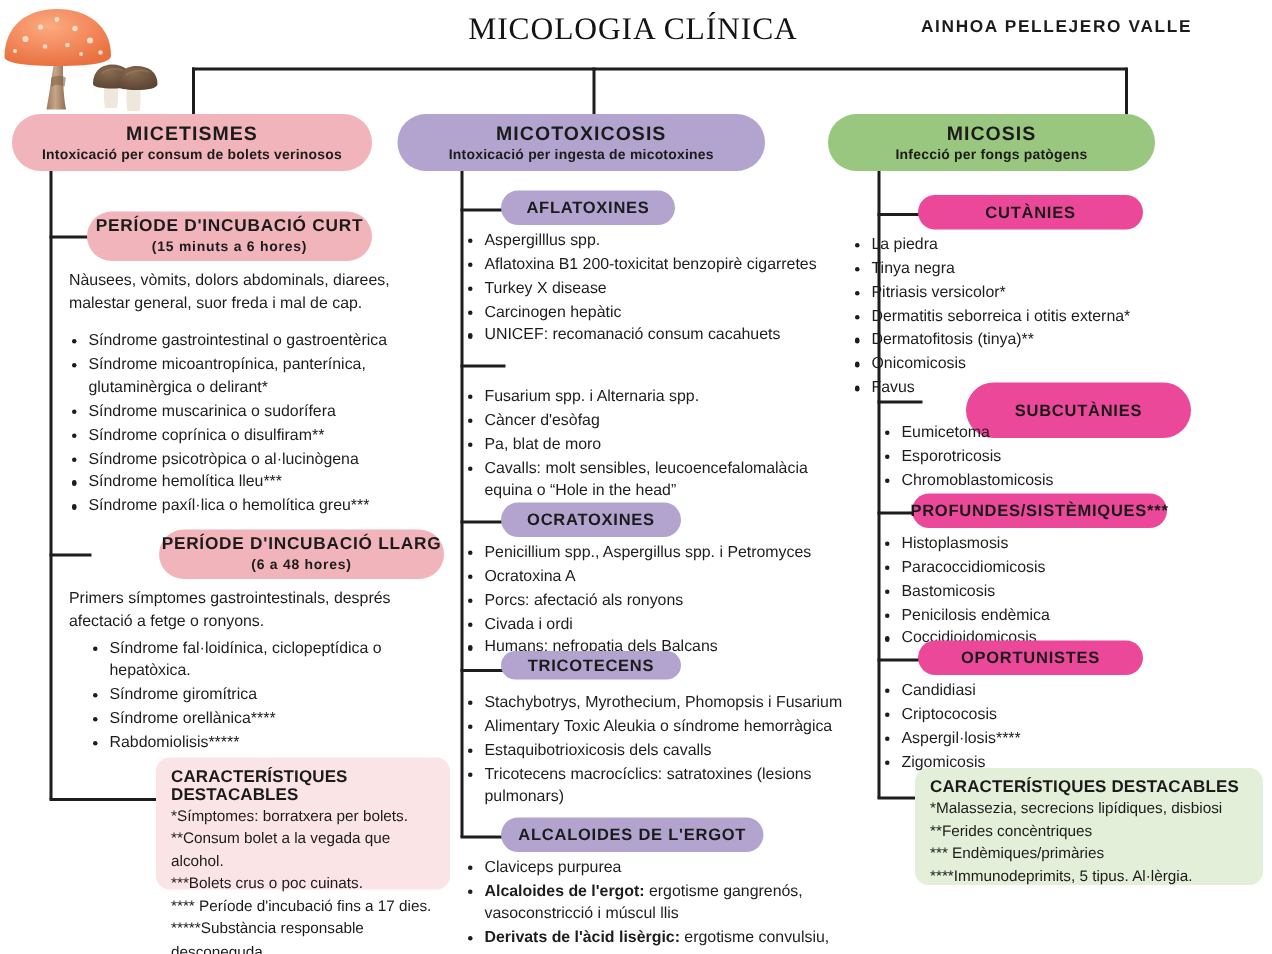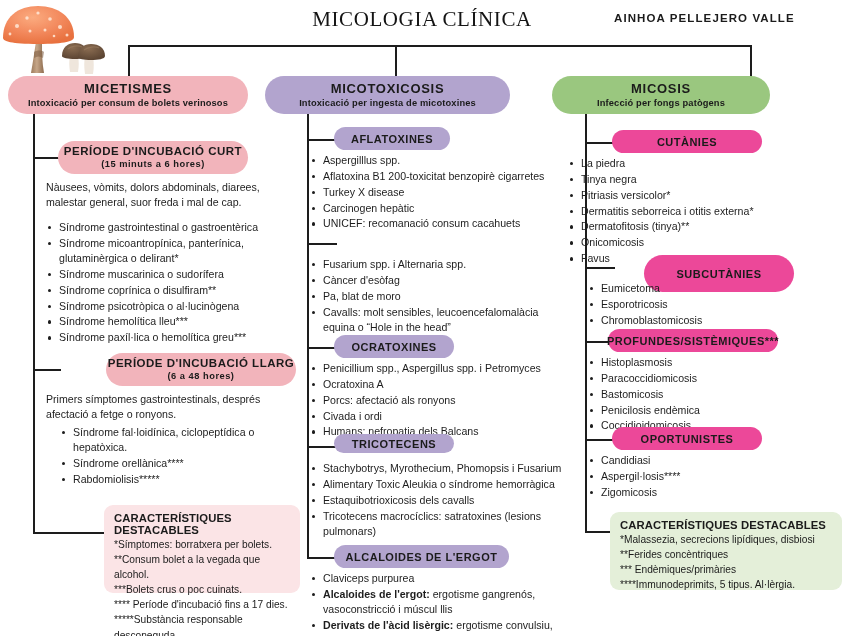--- a/index.html
+++ b/index.html
@@ -170,20 +170,21 @@
     <div class="two">
       <span class="a">PERÍODE D'INCUBACIÓ LLARG</span>
       <span class="b">(6 a 48 hores)</span>
     </div>
   </div>
 
   <div class="block" style="left:46px;top:392px;width:248px;">
     <div class="para">Primers símptomes gastrointestinals, després afectació a fetge o ronyons.</div>
     <ul class="bl" style="margin-top:2px;margin-left:14px;">
         <li>Síndrome fal·loidínica, ciclopeptídica o hepatòxica.</li>
+        <li>Síndrome giromítrica</li>
         <li>Síndrome orellànica****</li>
         <li>Rabdomiolisis*****</li>
       </ul>
   </div>
 
   <div class="hbox pink" style="left:104px;top:505px;width:196px;height:88px;">
     <div class="ht">CARACTERÍSTIQUES DESTACABLES</div>
     <div>
         <div class="hl">*Símptomes: borratxera per bolets.</div>
         <div class="hl">**Consum bolet a la vegada que alcohol.</div>
@@ -313,20 +314,21 @@
         <li>Coccidioidomicosis</li>
       </ul>
   </div>
 
   <div class="subpill green" style="left:612px;top:427px;width:150px;height:23px;">
     <span>OPORTUNISTES</span>
   </div>
   <div class="block" style="left:588px;top:453px;width:255px;">
     <ul class="bl">
         <li>Candidiasi</li>
+        <li>Criptococosis</li>
         <li>Aspergil·losis****</li>
         <li>Zigomicosis</li>
       </ul>
   </div>
 
   <div class="hbox green" style="left:610px;top:512px;width:232px;height:78px;">
     <div class="ht">CARACTERÍSTIQUES DESTACABLES</div>
     <div>
         <div class="hl">*Malassezia, secrecions lipídiques, disbiosi</div>
         <div class="hl">**Ferides concèntriques</div>

